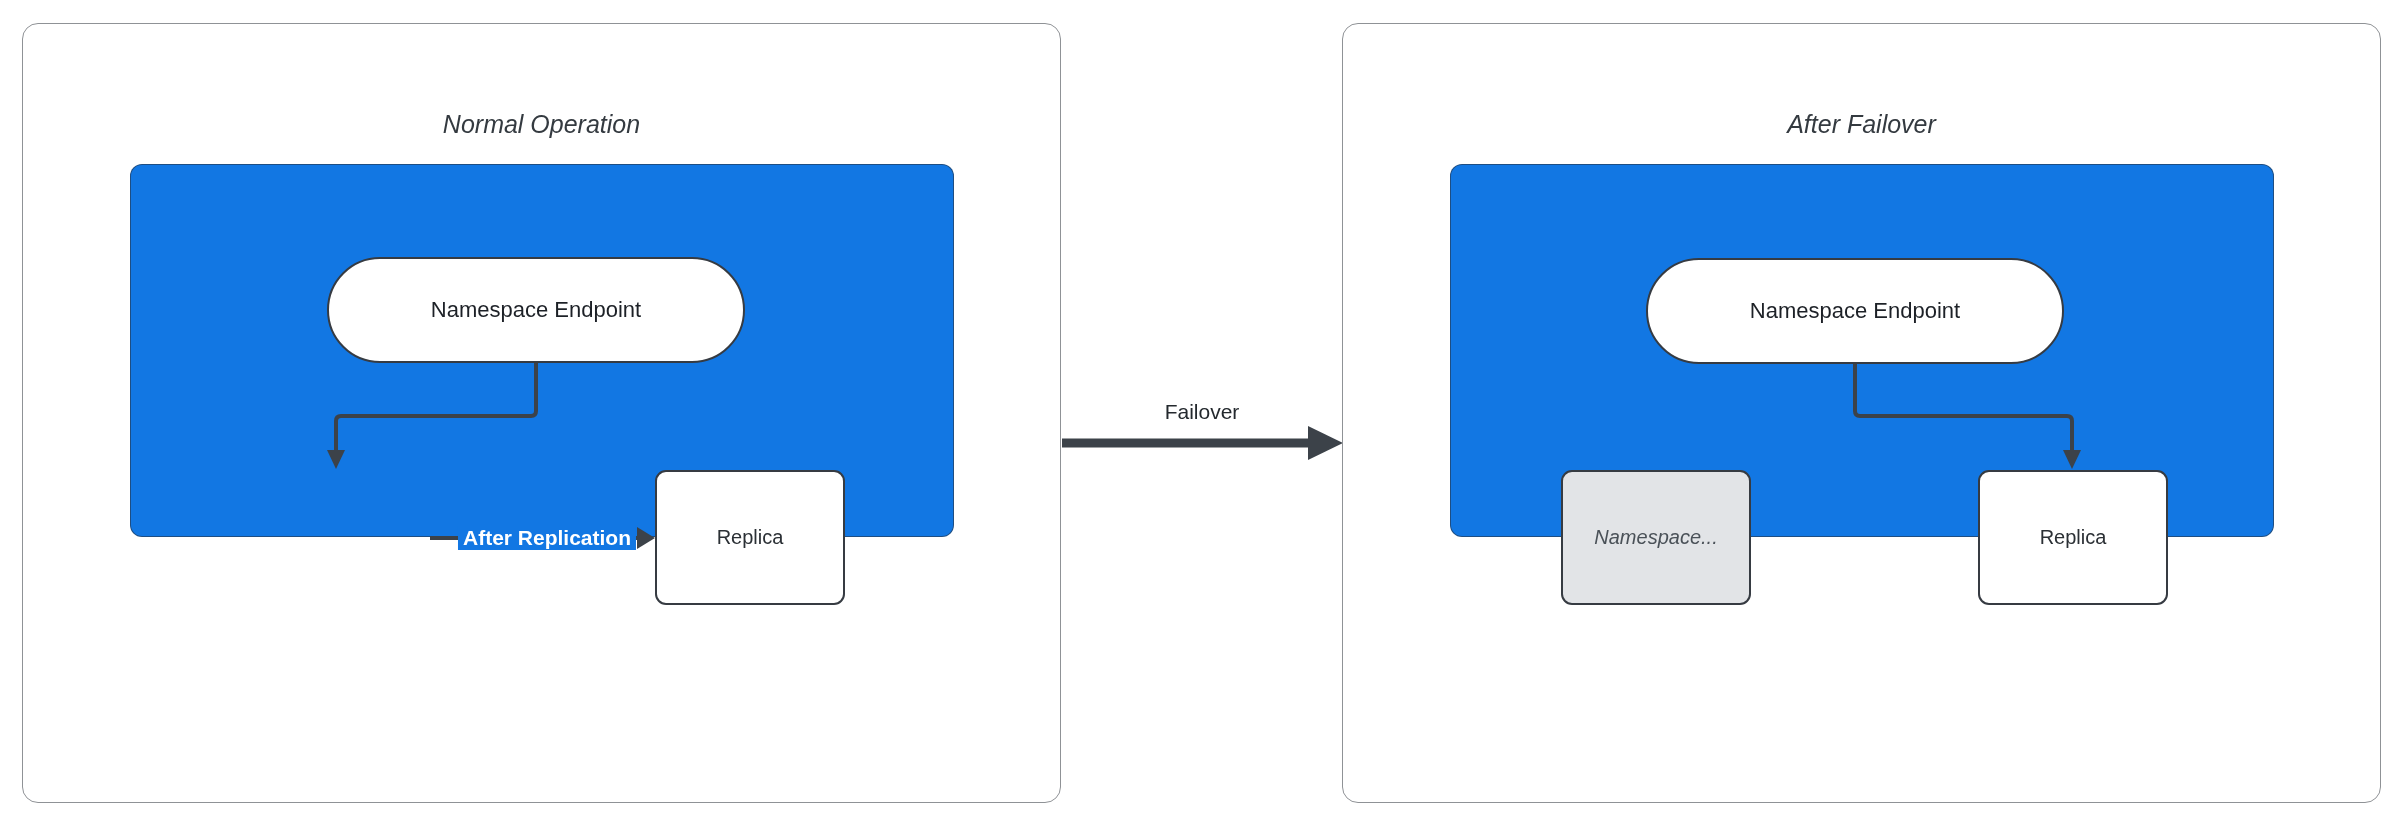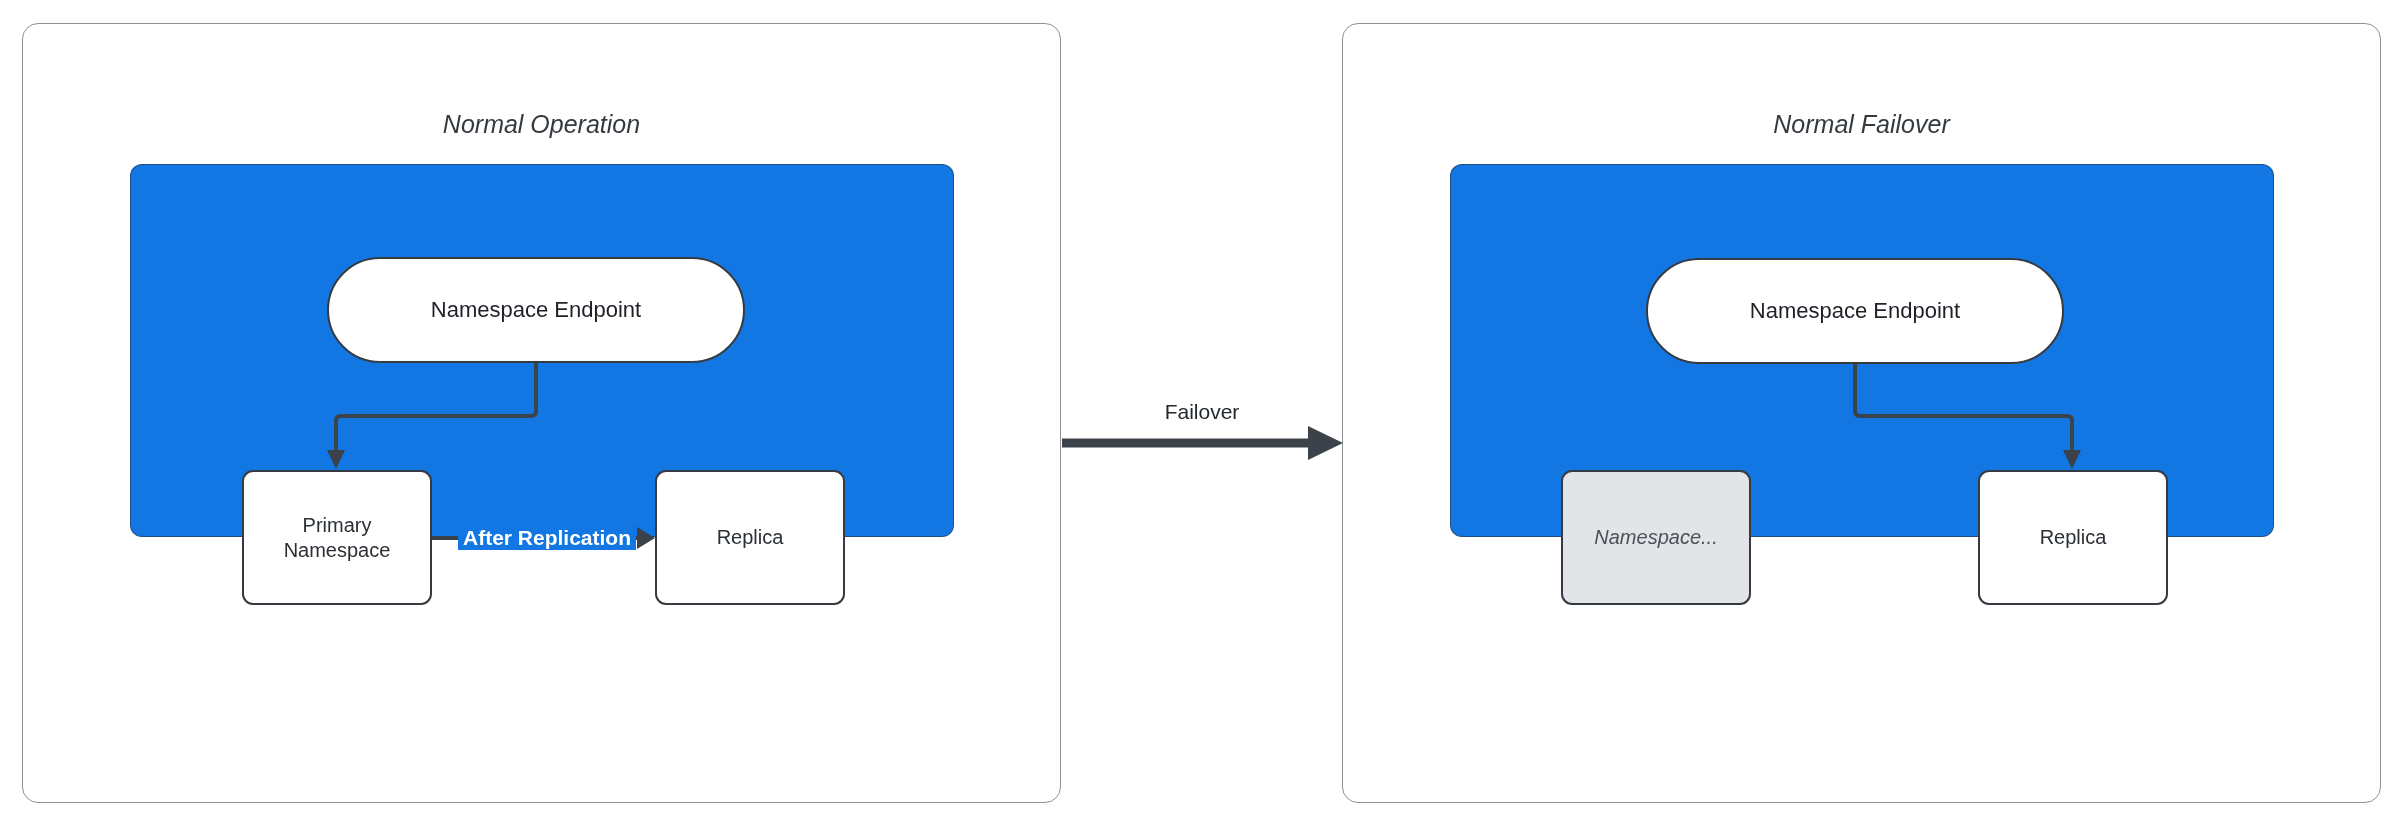--- a/index.html
+++ b/index.html
@@ -107,36 +107,35 @@
 
       <svg class="connector-svg" viewBox="0 0 824 532">
         <path d="M405,198 L405,246 Q405,251 400,251 L210,251 Q205,251 205,256 L205,287" fill="none" stroke="#3C4249" stroke-width="4" stroke-linecap="round"></path>
         <polygon points="196,285 214,285 205,304" fill="#3C4249"></polygon>
         <path d="M299,373 L506,373" fill="none" stroke="#3C4249" stroke-width="4"></path>
         <polygon points="506,362 506,384 524,373" fill="#3C4249"></polygon>
       </svg>
 
       <div class="endpoint-pill pill-left">Namespace Endpoint</div>
 
-      <div class="node" style="left:111px;">Primary Namespace</div>
 
       <div class="node" style="left:524px;">Replica</div>
 
       <div class="edge-label">After Replication</div>
     </div>
   </div>
 
   <svg class="failover-svg" viewBox="0 0 300 100">
     <path d="M12,48 L260,48" fill="none" stroke="#3C4249" stroke-width="9"></path>
     <polygon points="258,31 258,65 293,48" fill="#3C4249"></polygon>
   </svg>
   <div class="failover-label">Failover</div>
 
   <div class="panel panel-right">
-    <div class="panel-title">Normal Failover</div>
+    <div class="panel-title">After Failover</div>
 
     <div class="cluster">
 
       <svg class="connector-svg" viewBox="0 0 824 532">
         <path d="M404,197 L404,246 Q404,251 409,251 L616,251 Q621,251 621,256 L621,287" fill="none" stroke="#3C4249" stroke-width="4" stroke-linecap="round"></path>
         <polygon points="612,285 630,285 621,304" fill="#3C4249"></polygon>
       </svg>
 
       <div class="endpoint-pill pill-right">Namespace Endpoint</div>
 

